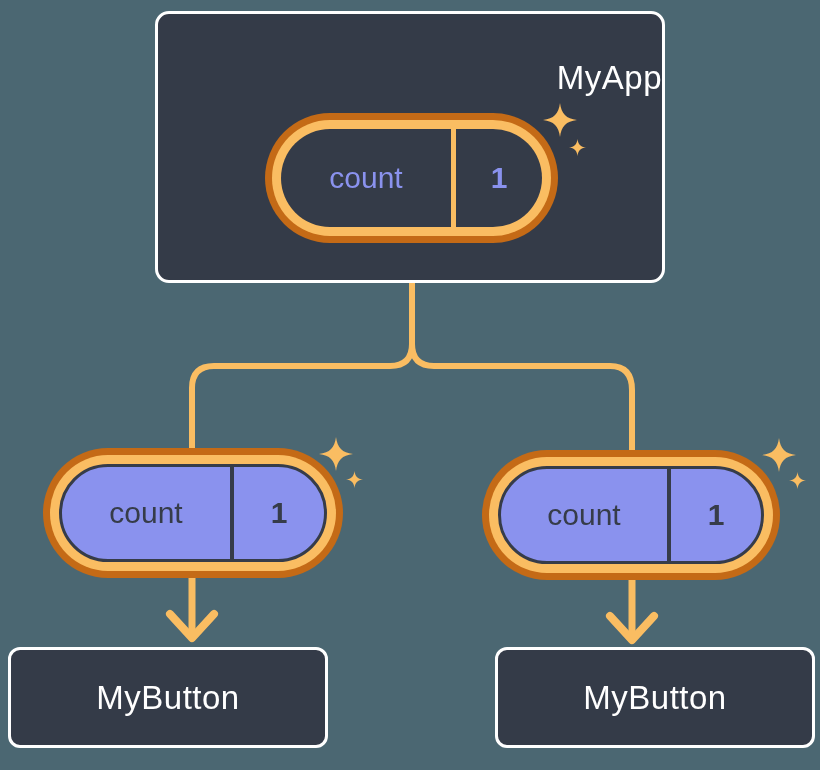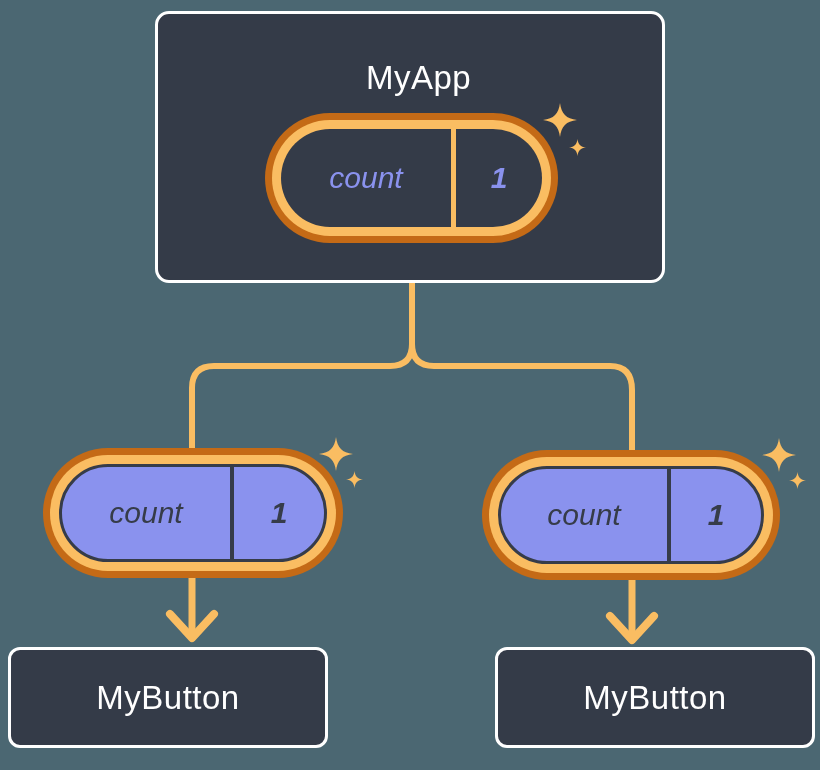--- a/index.html
+++ b/index.html
@@ -21,21 +21,21 @@
   .box-myapp{left:155px;top:11px;width:510px;height:272px;}
   .box-child{width:320px;height:101px;border-radius:12px;display:flex;align-items:center;justify-content:center;}
   .box-child-left{left:8px;top:647px;}
   .box-child-right{left:495px;top:647px;}
   .component-title{
     color:#FFFFFF;
     font-size:33px;
     letter-spacing:0.5px;
   }
   .box-myapp .component-title{
-    position:absolute;top:45px;left:17px;right:0;text-align:center;
+    position:absolute;top:45px;left:17px;right:0;text-align:right;
   }
   
   .pill{
     position:absolute;
     background:#C46A16;           
     border-radius:999px;
     padding:7px;
     box-sizing:border-box;
   }
   .pill-mid{
@@ -46,21 +46,20 @@
     box-sizing:border-box;
   }
   .pill-inner{
     height:100%;
     border-radius:999px;
     display:flex;
     align-items:stretch;
     overflow:hidden;
     box-sizing:border-box;
     font-size:30px;
-    font-style:italic;
   }
   .pill-state{left:265px;top:113px;width:293px;height:130px;}
   .pill-prop-left{left:43px;top:448px;width:300px;height:130px;}
   .pill-prop-right{left:482px;top:450px;width:298px;height:130px;}
   .pill-state .pill-inner{
     background:#343B48;
     color:#8A92EE;
   }
   .pill-prop .pill-inner{
     background:#8A92EE;

